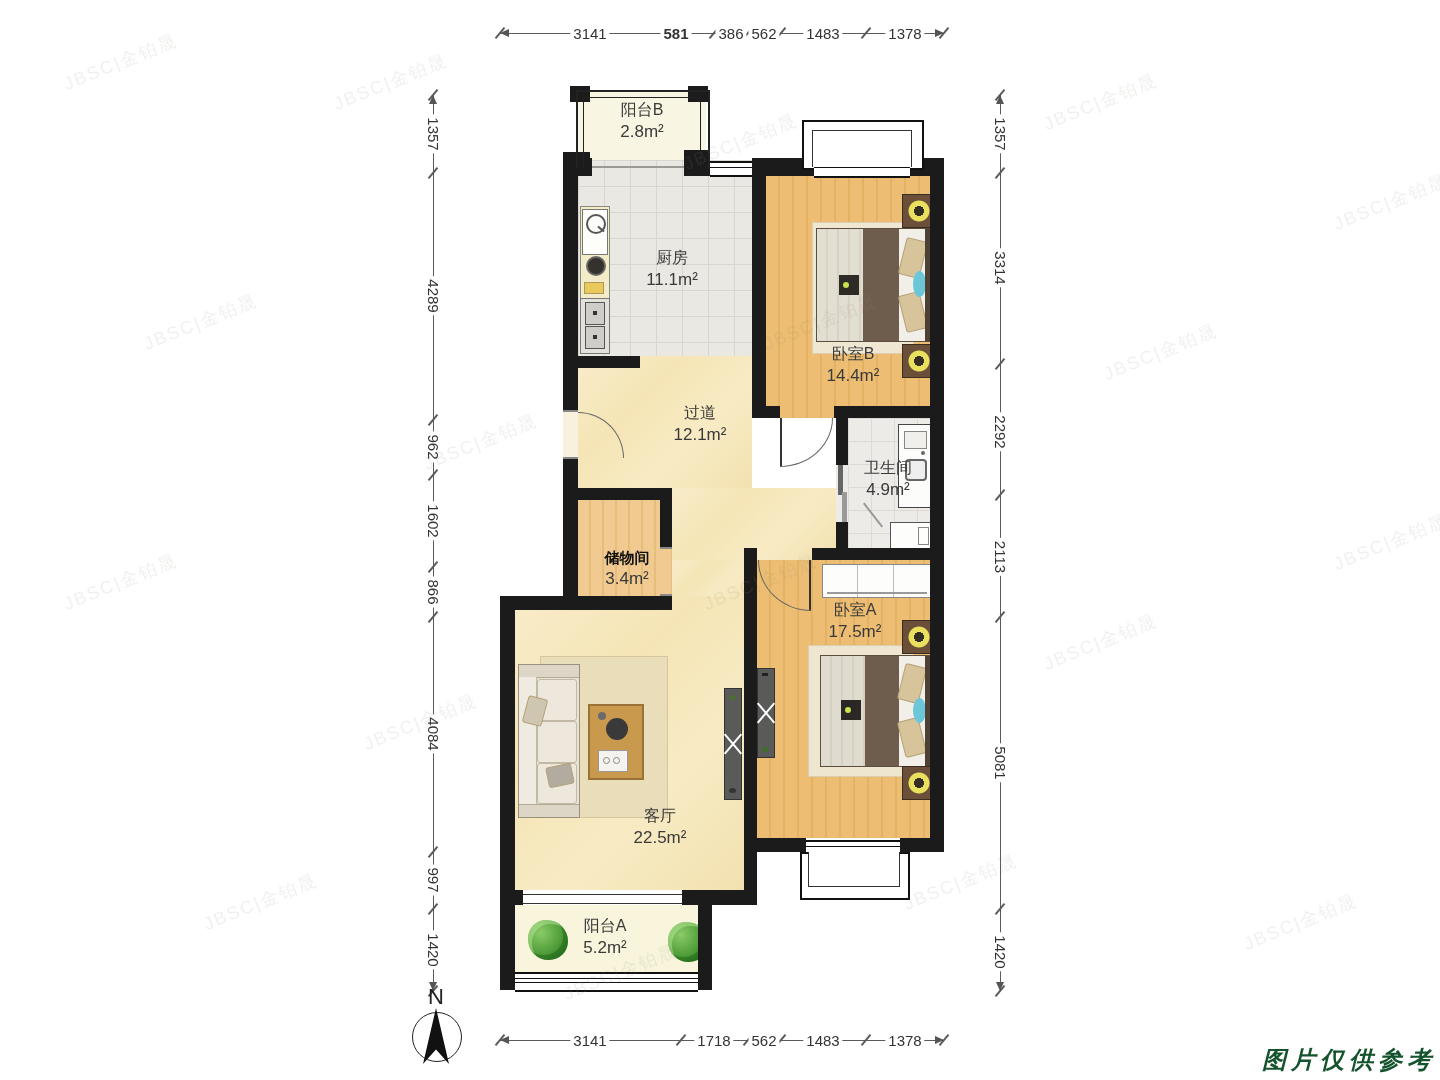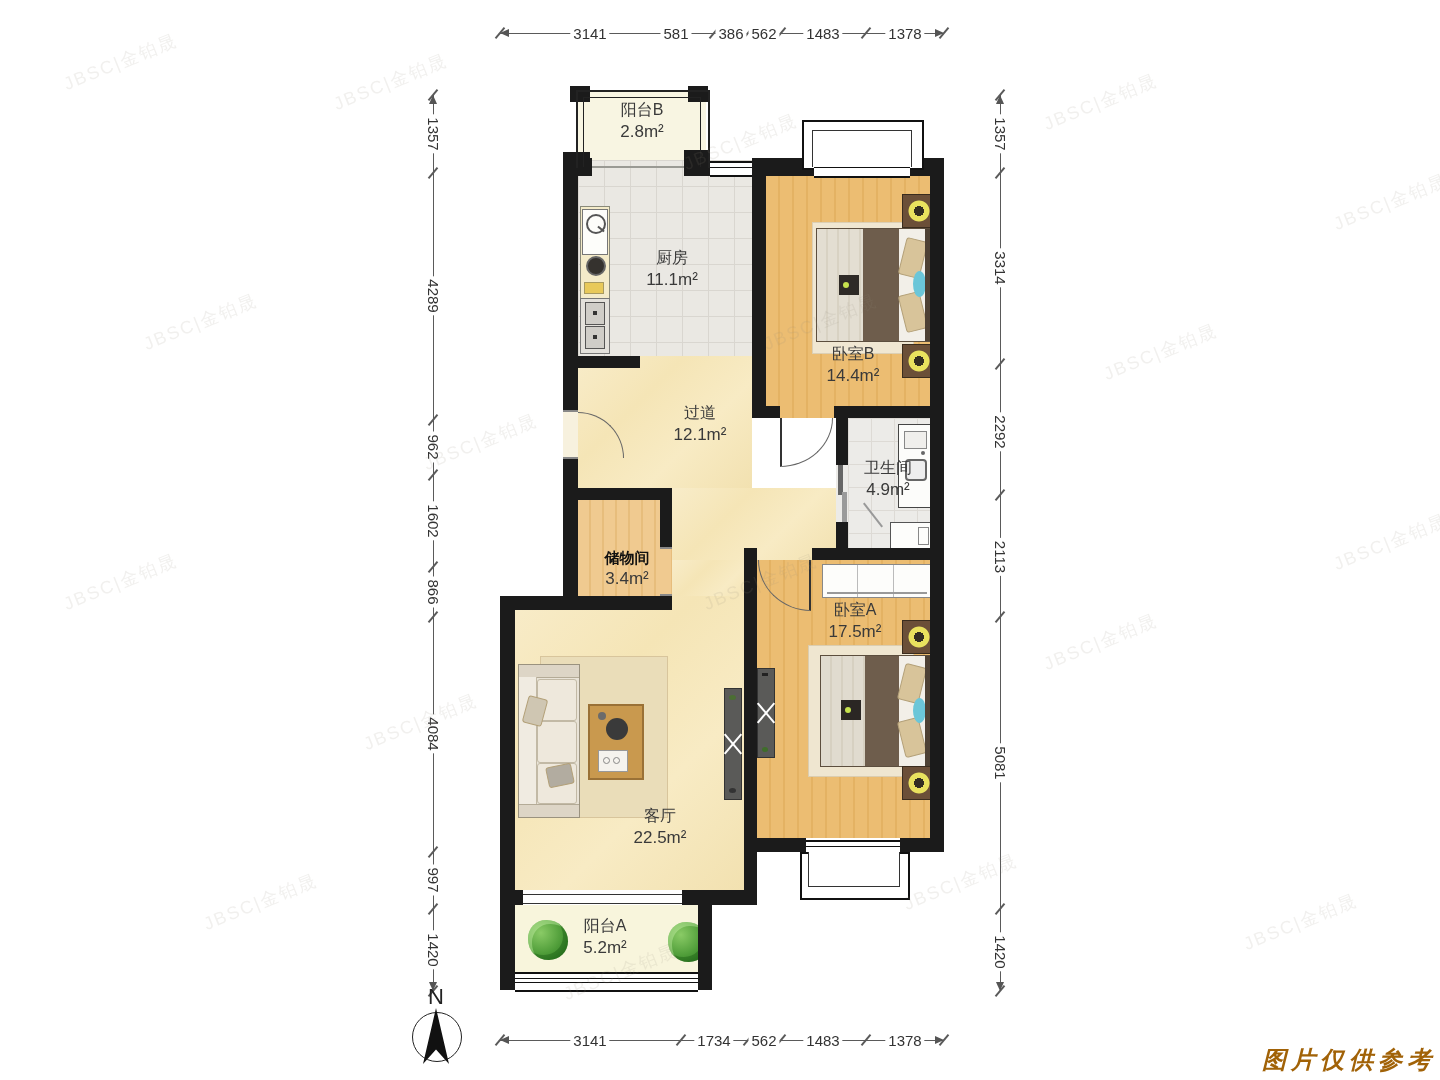--- a/index.html
+++ b/index.html
@@ -33,21 +33,21 @@
   .lamp{position:absolute;width:22px;height:22px;border-radius:50%;
         background:radial-gradient(circle,#332d22 0 5px,#e9e15e 5px 10px,rgba(0,0,0,0) 11px);}
   .pillow{position:absolute;background:#d8c49a;border:1px solid #b3a078;border-radius:3px;}
   .cross{position:absolute;left:50%;top:50%;width:2px;height:26px;background:#fff;}
   .plant{position:absolute;z-index:14;width:40px;height:40px;border-radius:46% 54% 48% 52%;
          background:radial-gradient(circle at 32% 32%,#8acb66,#4e9c38 55%,#2f7a24 90%);
          box-shadow:inset -5px -5px 0 rgba(0,60,0,.28), inset 4px 4px 0 rgba(220,255,190,.35);}
   .wm{position:absolute;z-index:70;color:rgba(150,140,122,0.13);font-size:18px;transform:rotate(-22deg);
       white-space:nowrap;pointer-events:none;letter-spacing:2px;}
   #disclaimer{position:absolute;z-index:80;font-family:"Liberation Serif","DejaVu Serif",serif;
-      font-style:italic;font-weight:bold;font-size:24px;color:#a16207;letter-spacing:5px;}
+      font-style:italic;font-weight:bold;font-size:24px;color:#14532d;letter-spacing:5px;}
 </style>
 </head>
 <body>
 
 <div id="canvas">
 
   <div class="floor balc" style="left:578px;top:92px;width:128px;height:76px;"></div>
   <div class="floor tile" style="left:578px;top:160px;width:174px;height:208px;"></div>
   <div class="floor wood" style="left:766px;top:174px;width:164px;height:244px;"></div>
   <div class="floor cream" style="left:578px;top:356px;width:174px;height:132px;"></div>
@@ -274,37 +274,37 @@
   <div class="tick" style="left:500px;top:33px;"></div>
   <div class="tick" style="left:681px;top:33px;"></div>
   <div class="tick" style="left:714px;top:33px;"></div>
   <div class="tick" style="left:748px;top:33px;"></div>
   <div class="tick" style="left:781px;top:33px;"></div>
   <div class="tick" style="left:866px;top:33px;"></div>
   <div class="tick" style="left:944px;top:33px;"></div>
   <div class="ah" style="left:500px;top:29px;border-top:4px solid transparent;border-bottom:4px solid transparent;border-right:9px solid #555;"></div>
   <div class="ah" style="left:935px;top:29px;border-top:4px solid transparent;border-bottom:4px solid transparent;border-left:9px solid #555;"></div>
   <span class="dimlbl" style="left:590px;top:33px;">3141</span>
-  <span class="dimlbl" style="left:676px;top:33px;">581</span>
+  <span class="dimlbl" style="left:676px;top:33px;font-weight:bold;">581</span>
   <span class="dimlbl" style="left:731px;top:33px;">386</span>
   <span class="dimlbl" style="left:764px;top:33px;">562</span>
   <span class="dimlbl" style="left:823px;top:33px;">1483</span>
   <span class="dimlbl" style="left:905px;top:33px;">1378</span>
 
   <div class="dimline" style="left:500px;top:1040px;width:444px;height:1px;"></div>
   <div class="tick" style="left:500px;top:1040px;"></div>
   <div class="tick" style="left:681px;top:1040px;"></div>
   <div class="tick" style="left:748px;top:1040px;"></div>
   <div class="tick" style="left:781px;top:1040px;"></div>
   <div class="tick" style="left:866px;top:1040px;"></div>
   <div class="tick" style="left:944px;top:1040px;"></div>
   <div class="ah" style="left:500px;top:1036px;border-top:4px solid transparent;border-bottom:4px solid transparent;border-right:9px solid #555;"></div>
   <div class="ah" style="left:935px;top:1036px;border-top:4px solid transparent;border-bottom:4px solid transparent;border-left:9px solid #555;"></div>
   <span class="dimlbl" style="left:590px;top:1040px;">3141</span>
-  <span class="dimlbl" style="left:714px;top:1040px;">1734</span>
+  <span class="dimlbl" style="left:714px;top:1040px;">1718</span>
   <span class="dimlbl" style="left:764px;top:1040px;">562</span>
   <span class="dimlbl" style="left:823px;top:1040px;">1483</span>
   <span class="dimlbl" style="left:905px;top:1040px;">1378</span>
 
   <div class="dimline" style="left:433px;top:95px;width:1px;height:896px;"></div>
   <div class="tick" style="left:433px;top:95px;"></div>
   <div class="tick" style="left:433px;top:173px;"></div>
   <div class="tick" style="left:433px;top:420px;"></div>
   <div class="tick" style="left:433px;top:475px;"></div>
   <div class="tick" style="left:433px;top:567px;"></div>

